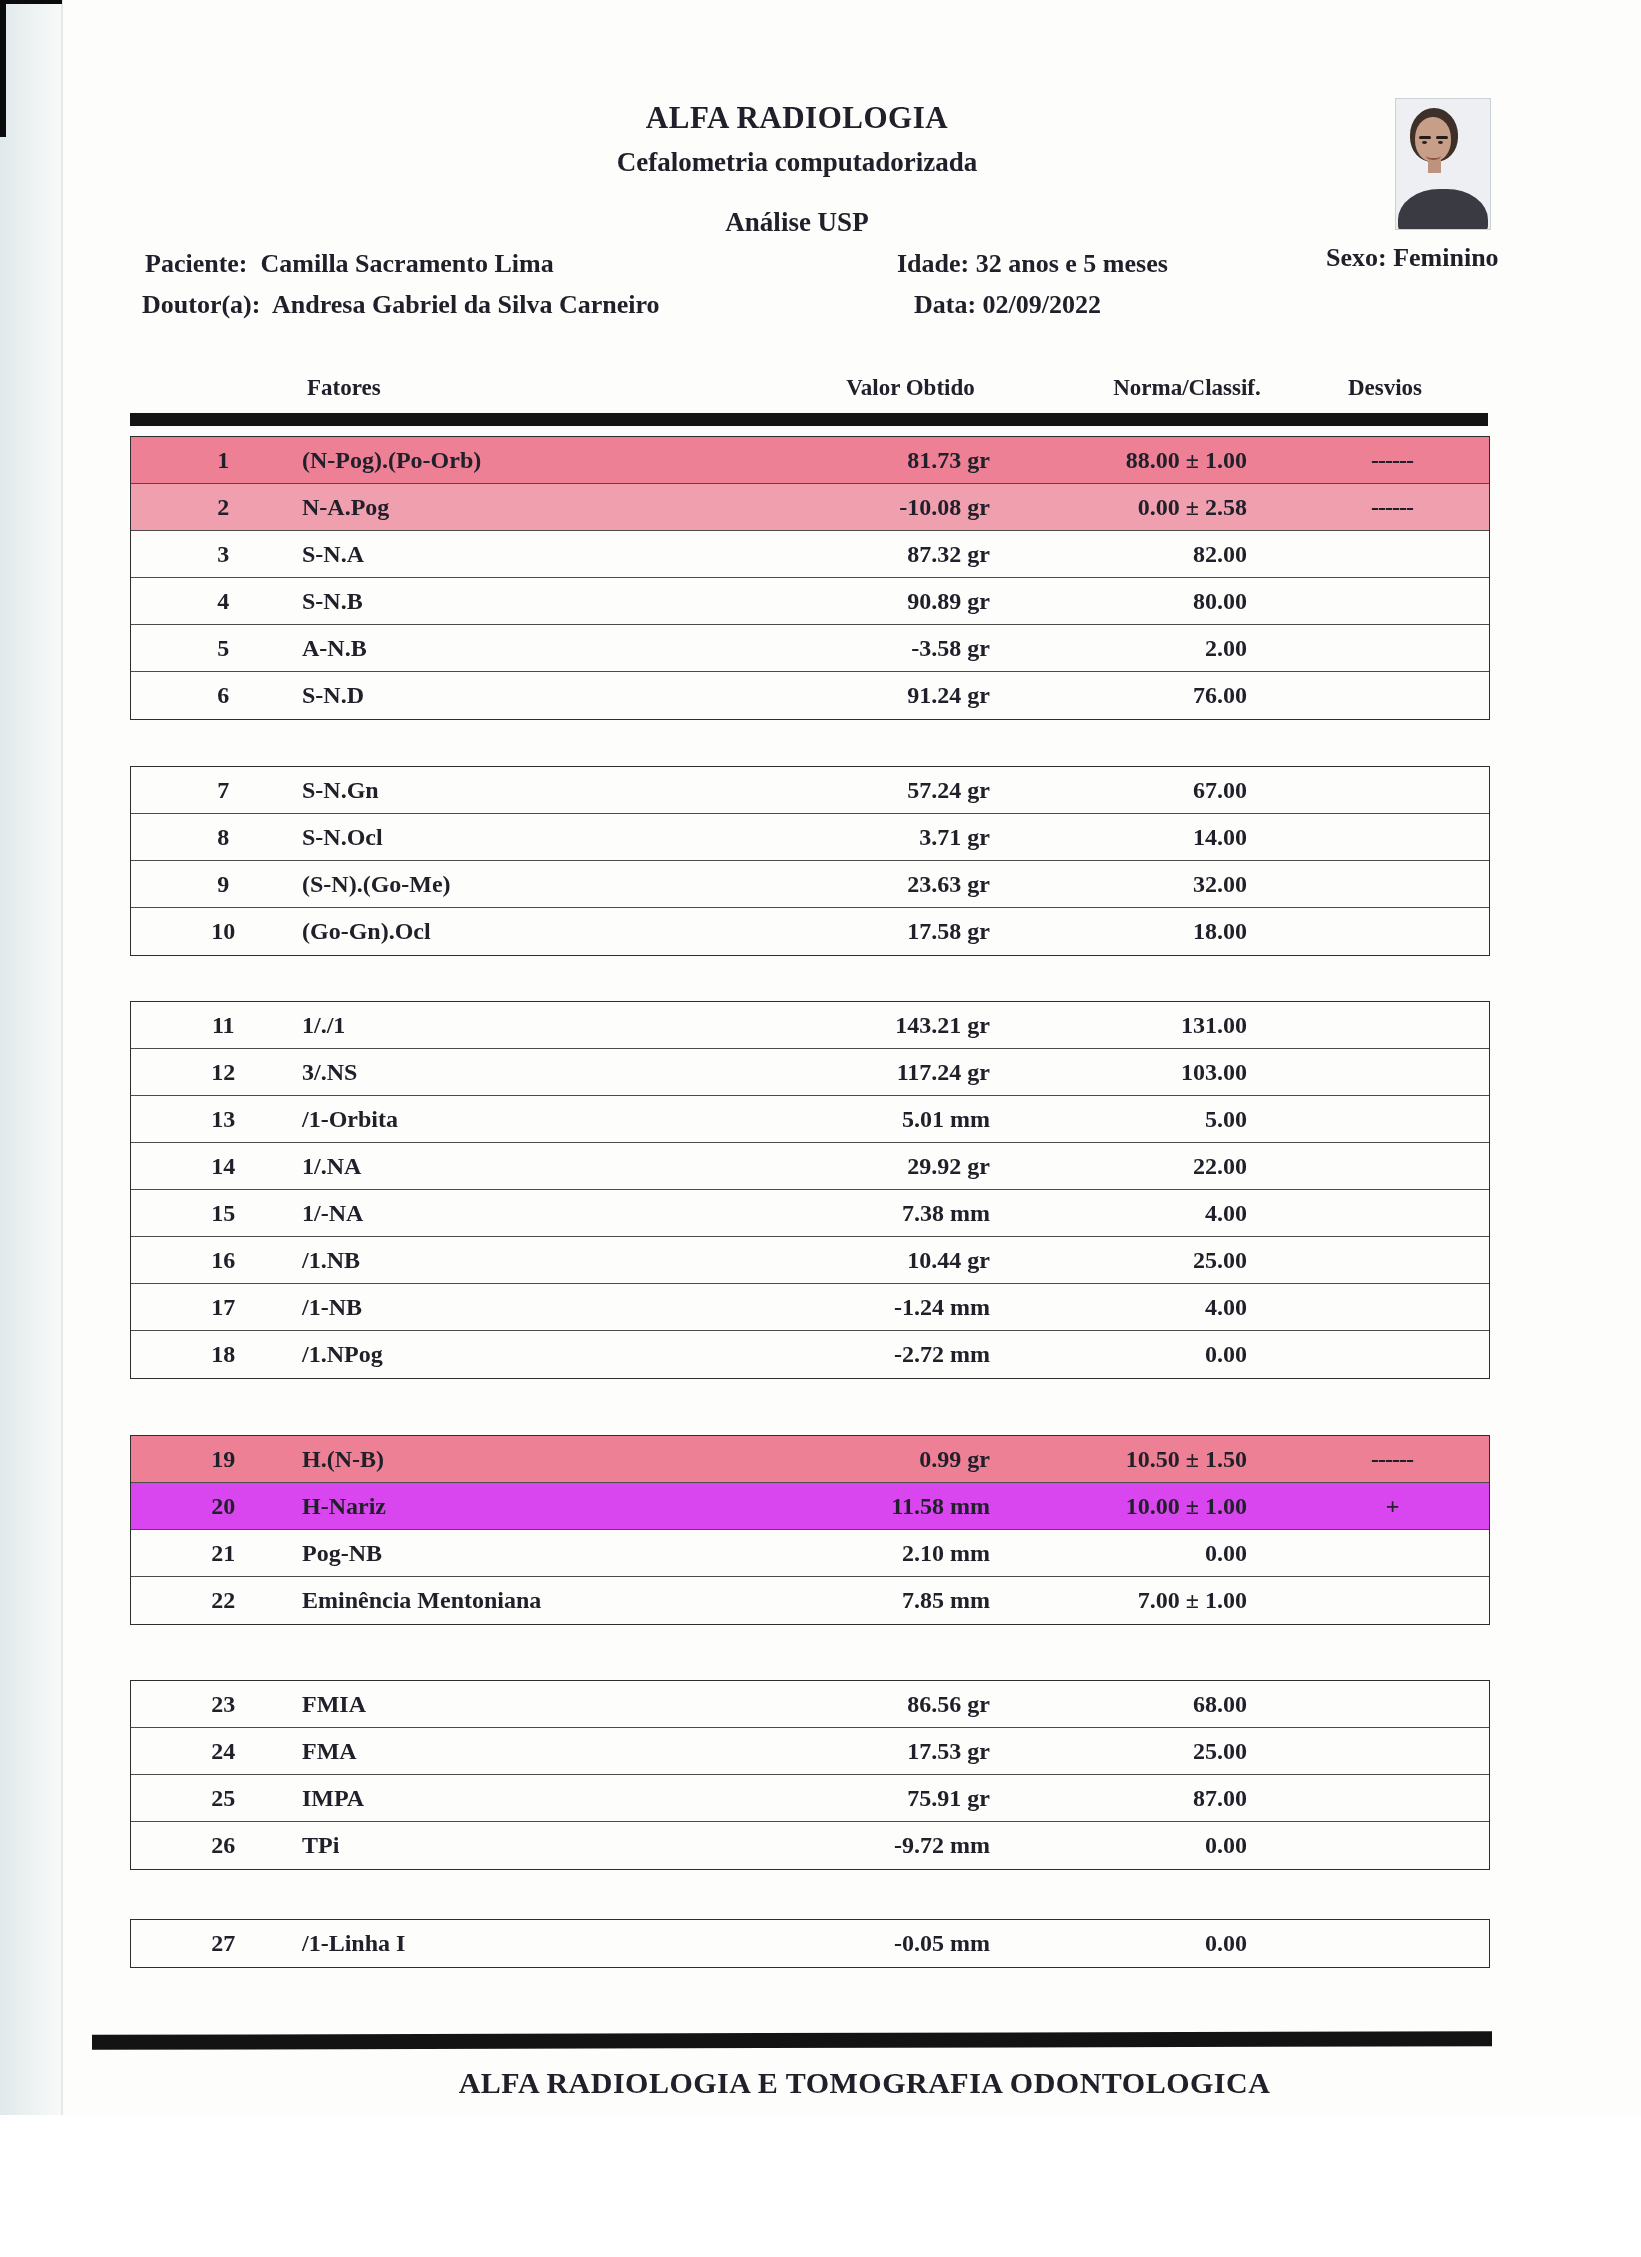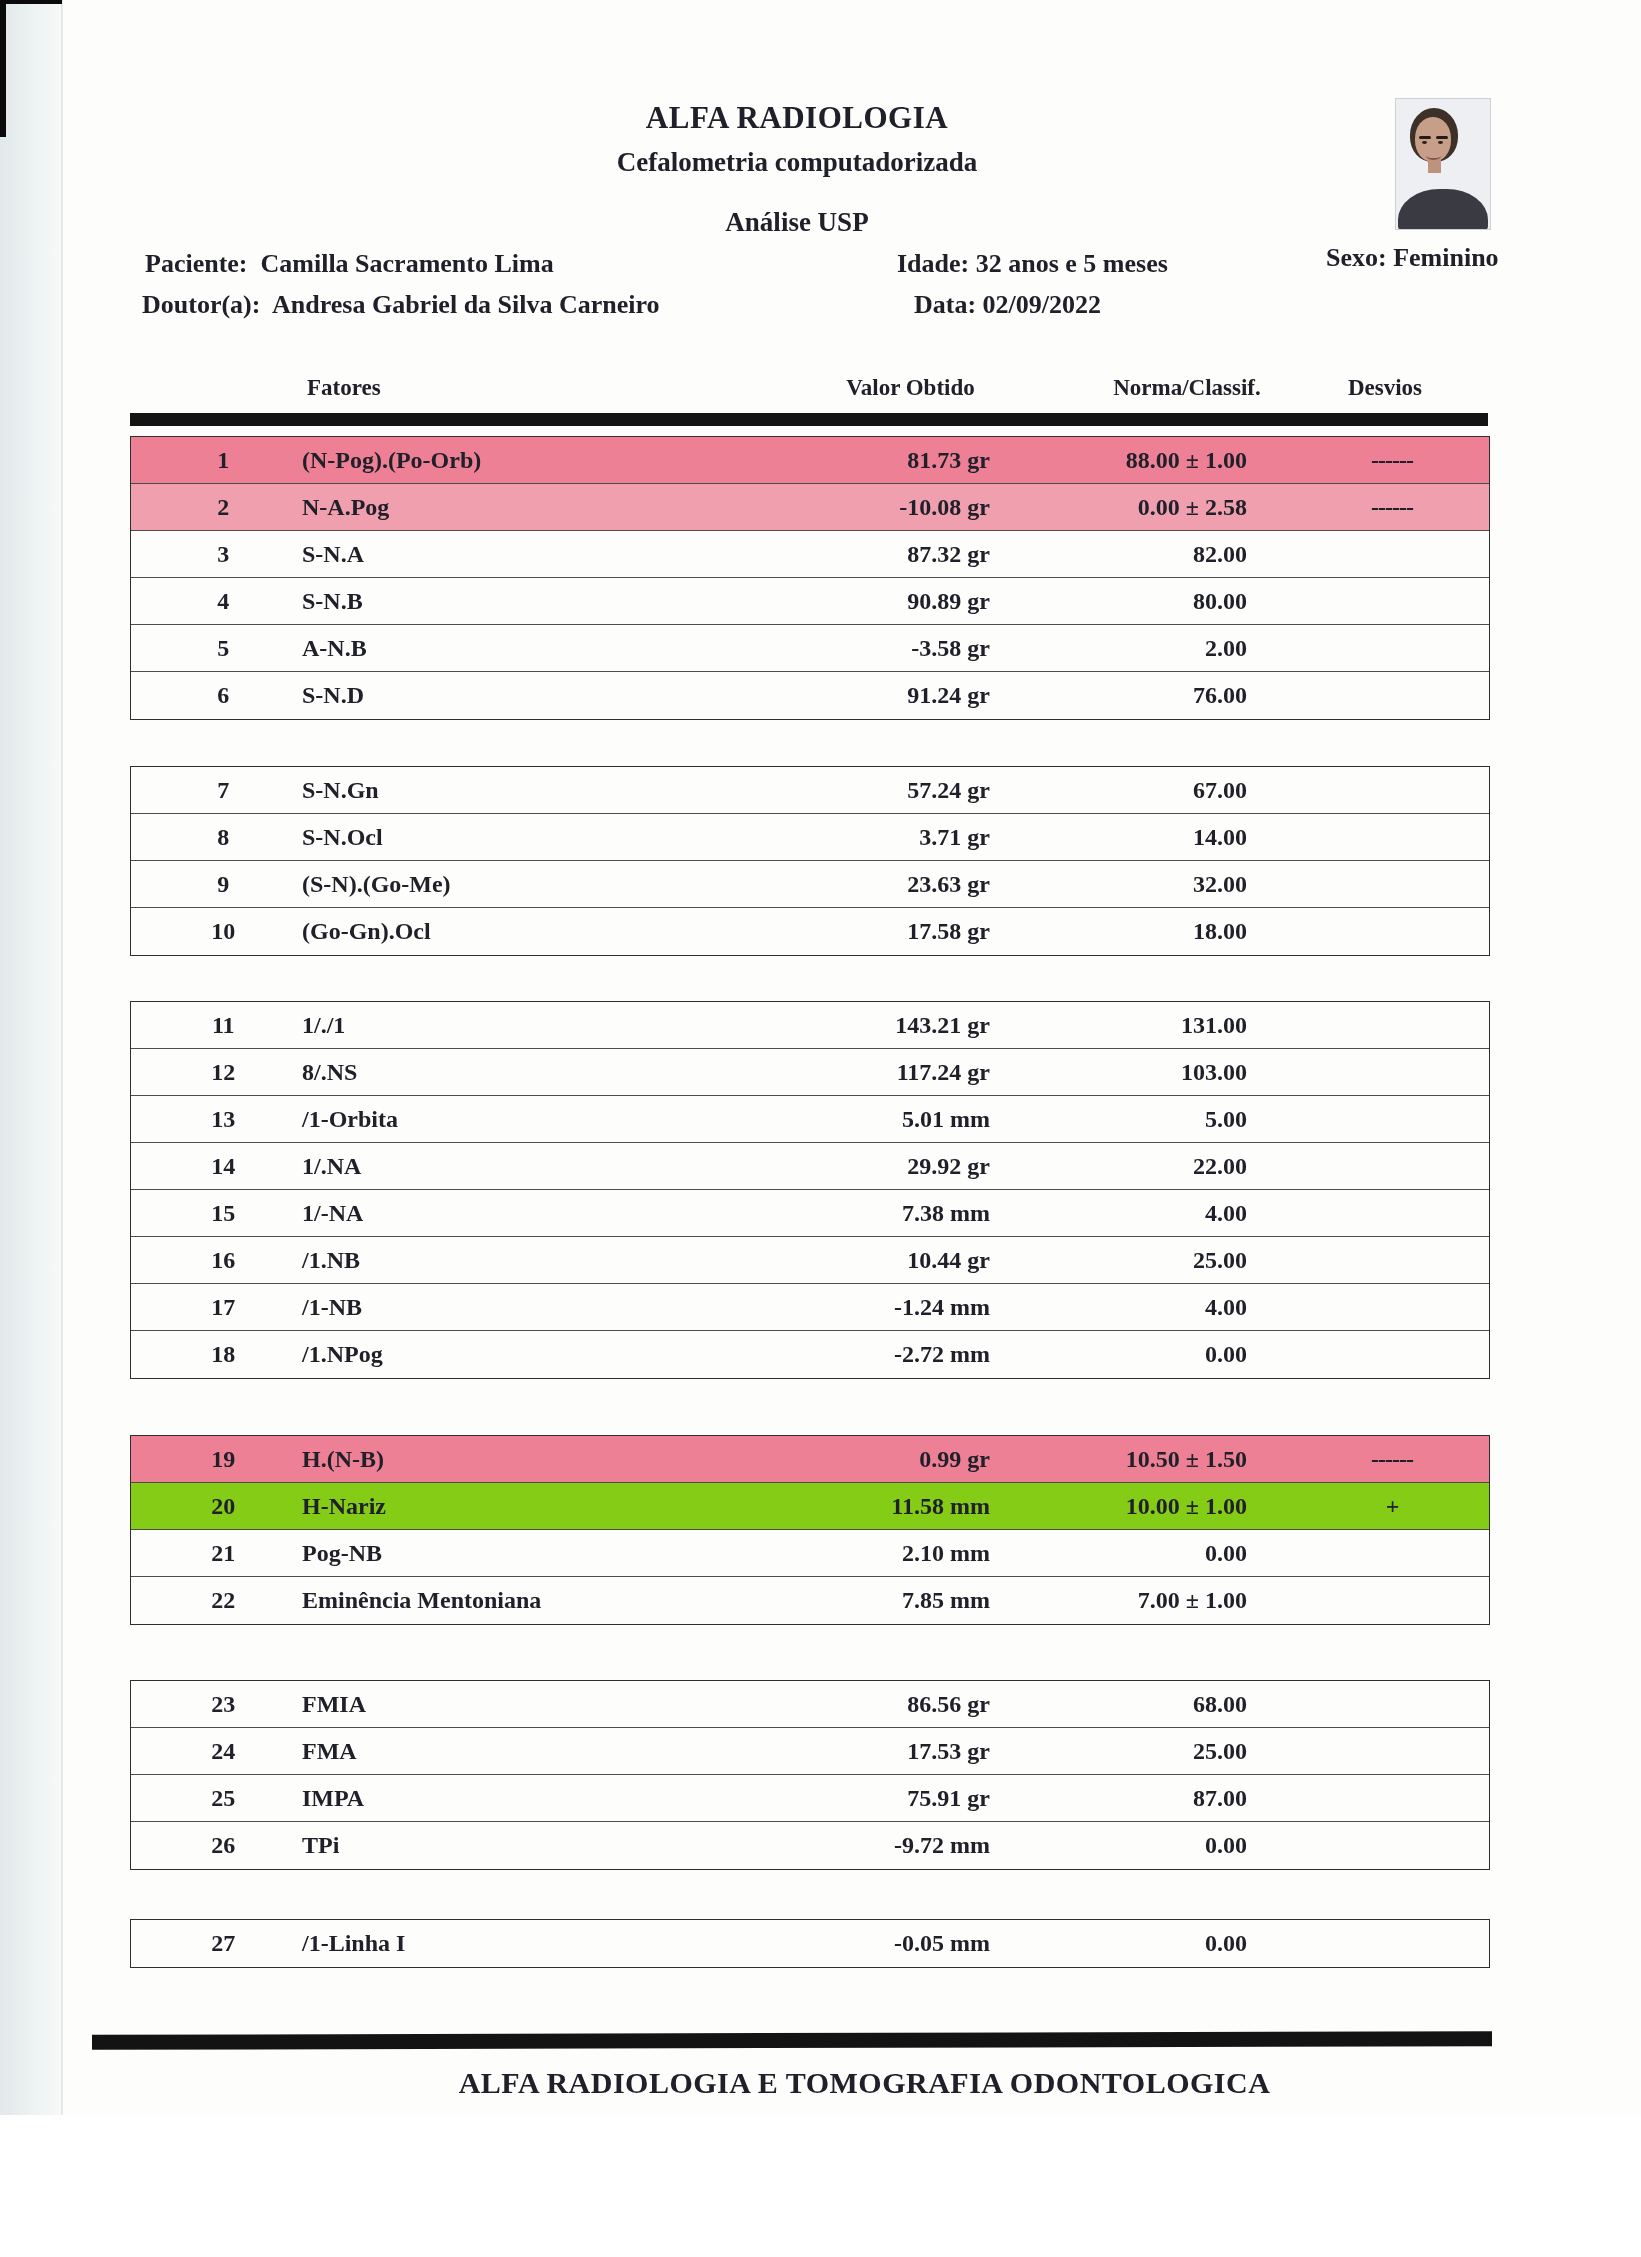--- a/index.html
+++ b/index.html
@@ -57,21 +57,21 @@
   .trow{display:grid;grid-template-columns:171px 386px 302px 257px 1fr;
     height:47px;align-items:center;border-bottom:1.9px solid #4d4d4d;font-size:24px;box-sizing:border-box;}
   .trow:last-child{border-bottom:none;}
   .c-num{text-align:center;padding-left:13.5px;}
   .c-fator{text-align:left;}
   .c-valor{text-align:right;}
   .c-norma{text-align:right;}
   .c-desvio{text-align:center;padding-left:48px;letter-spacing:-1px;}
   .hl-pink{background:#ee8095;}
   .hl-pink-light{background:#f09fae;}
-  .hl-blue{background:#84cc16;}
+  .hl-blue{background:#d946ef;}
   
   .footer-bar{position:absolute;left:92px;top:2033px;width:1400px;height:15.4px;background:#131313;transform:rotate(-0.15deg);}
   .footer-text{position:absolute;left:290px;top:2066px;width:1149px;text-align:center;font-size:30px;letter-spacing:0.5px;white-space:nowrap;}
 </style>
 </head>
 <body>
 
 <div class="page">
 
   <div class="band-left"></div>
@@ -209,21 +209,21 @@
       <div class="tblock" style="top: 1001px;">
         <div class="trow">
       <span class="c-num">11</span>
       <span class="c-fator">1/./1</span>
       <span class="c-valor">143.21 gr</span>
       <span class="c-norma">131.00</span>
       <span class="c-desvio"></span>
     </div>
         <div class="trow">
       <span class="c-num">12</span>
-      <span class="c-fator">8/.NS</span>
+      <span class="c-fator">3/.NS</span>
       <span class="c-valor">117.24 gr</span>
       <span class="c-norma">103.00</span>
       <span class="c-desvio"></span>
     </div>
         <div class="trow">
       <span class="c-num">13</span>
       <span class="c-fator">/1-Orbita</span>
       <span class="c-valor">5.01 mm</span>
       <span class="c-norma">5.00</span>
       <span class="c-desvio"></span>

